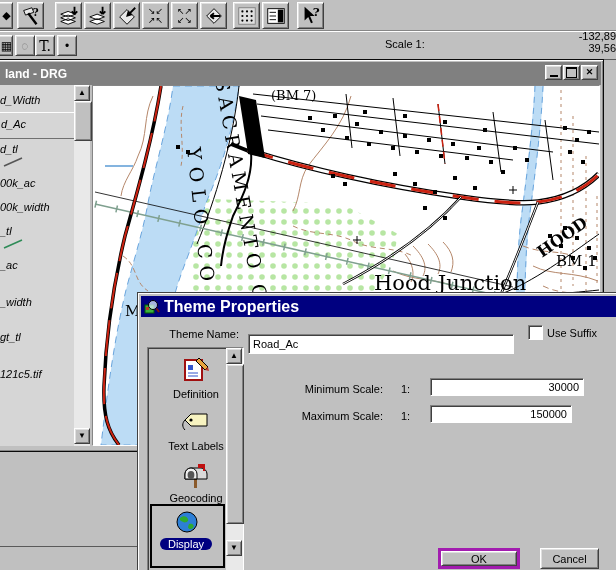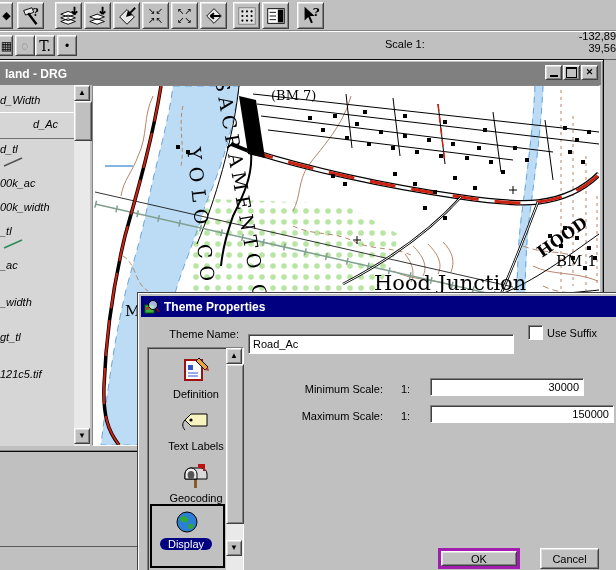--- a/index.html
+++ b/index.html
@@ -14,21 +14,21 @@
   .btn{display:flex;align-items:center;justify-content:center;box-sizing:border-box;}
   .tbtn{width:27px;height:27px;}
   .tbtn2{width:20px;height:21px;font-size:12px;}
   input.win{box-sizing:border-box;background:#fff;border:1px solid;border-color:#808080 #fff #fff #808080;
           box-shadow:inset 1px 1px 0 #404040;font-family:"Liberation Sans",sans-serif;font-size:11px;
           padding:1px 4px;outline:none;}
   
   #viewwin{border:1px solid #0a0a0a;box-shadow:inset 1px 1px 0 #fff,inset -1px -1px 0 #868686;background:#c0c0c0;}
   .titlebar-inactive{background:#808080;color:#fff;font-weight:bold;font-size:12px;
           display:flex;align-items:center;}
-  .titlebar-active{background:#000080;color:#fff;font-weight:bold;font-size:12px;
+  .titlebar-active{background:#000080;color:#fff;font-weight:bold;font-size:16px;
           display:flex;align-items:center;}
   .winctl{width:17px;height:15px;font-size:9px;font-weight:bold;line-height:1;}
   
   .sb-track{background:#e9e9e9;}
   .sb-btn{width:16px;height:16px;font-size:8px;line-height:1;}
   
   .tocitem{position:absolute;left:0;height:14px;white-space:nowrap;font-style:italic;}
   .tocsel{background:#d6d6d6;border:1px solid;border-color:#fff #707070 #707070 #fff;}
   
   .catlabel{position:absolute;left:148px;width:76px;text-align:center;}
@@ -149,21 +149,21 @@
       <span style="display:block;width:9px;height:8px;border:1px solid #000;border-top-width:2px;"></span>
       </div>
     <div class="abs raised btn winctl" style="left:592px;top:5px;">
       <span>✕</span>
       </div>
   </div>
 
   <div class="abs" style="left:-10px;top:85px;width:100px;height:361px;background:#d6d6d6;overflow:hidden;">
     <div class="tocitem" style="left:10px;top:9px;">d_Width</div>
     <div class="abs tocsel" style="left:0;top:27px;width:84px;height:25px;">
-      <div class="tocitem" style="left:10px;top:5px;margin-left:32px;">d_Ac</div>
+      <div class="tocitem" style="left:10px;top:5px;">d_Ac</div>
     </div>
     <div class="tocitem" style="left:10px;top:58px;">d_tl</div>
     <svg class="abs" style="left:12px;top:71px;" width="24" height="12">
       <line x1="2" y1="10" x2="20" y2="2" stroke="#555" stroke-width="1.5"></line>
       </svg>
     <div class="tocitem" style="left:10px;top:92px;">00k_ac</div>
     <div class="tocitem" style="left:10px;top:116px;">00k_width</div>
     <div class="tocitem" style="left:10px;top:140px;">_tl</div>
     <svg class="abs" style="left:12px;top:153px;" width="24" height="12">
       <line x1="2" y1="10" x2="20" y2="2" stroke="#2e8b57" stroke-width="1.5"></line>
@@ -347,21 +347,21 @@
           <span>▼</span>
           </div>
       </div>
     </div>
 
     <div class="abs" style="left:133px;top:90px;width:112px;text-align:right;">Minimum Scale:</div>
     <div class="abs" style="left:263px;top:90px;">1:</div>
     <input class="win abs" style="left: 292px; top: 85px; width: 154px; height: 18px; text-align: right;" value="30000">
     <div class="abs" style="left:133px;top:117px;width:112px;text-align:right;">Maximum Scale:</div>
     <div class="abs" style="left:263px;top:117px;">1:</div>
-    <input class="win abs" style="left: 292px; top: 112px; width: 184px; height: 18px; text-align: right;" value="150000">
+    <input class="win abs" style="left: 292px; top: 112px; width: 142px; height: 18px; text-align: right;" value="150000">
 
     <div class="abs btn" style="left:300px;top:255px;width:82px;height:21px;border:3px solid #a21caf;">
       <div class="raised btn" style="width:100%;height:100%;">OK</div>
     </div>
     <div class="abs raised btn" style="left:402px;top:255px;width:59px;height:21px;">
       <span>Cancel</span>
     </div>
   </div>
 
 </div>

